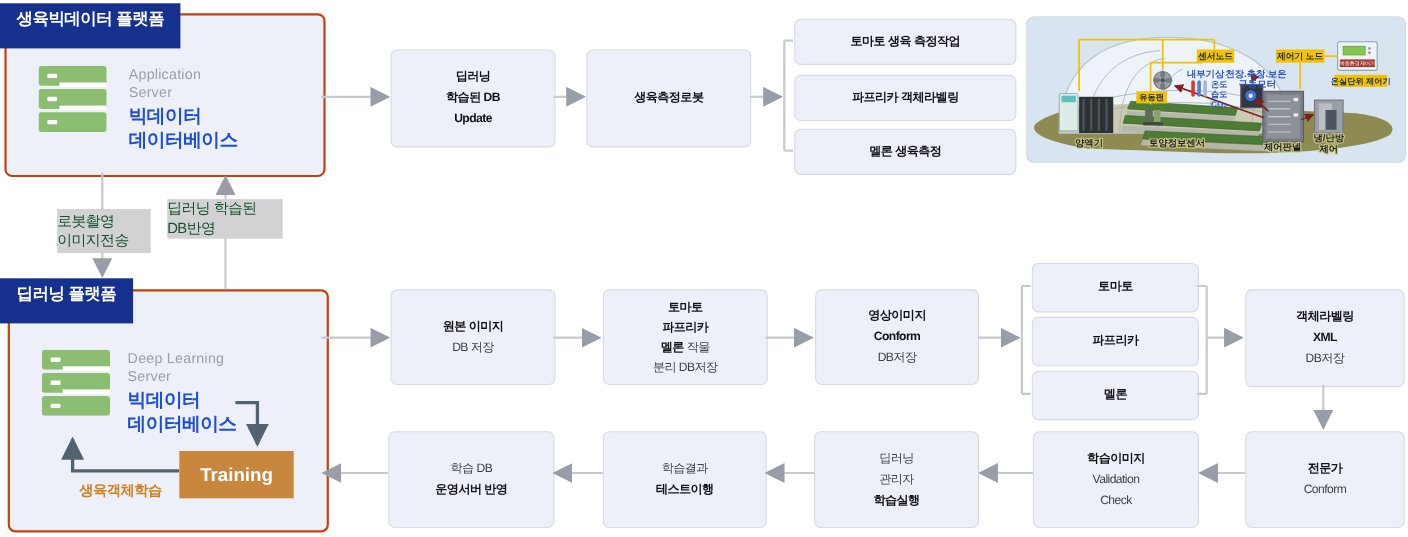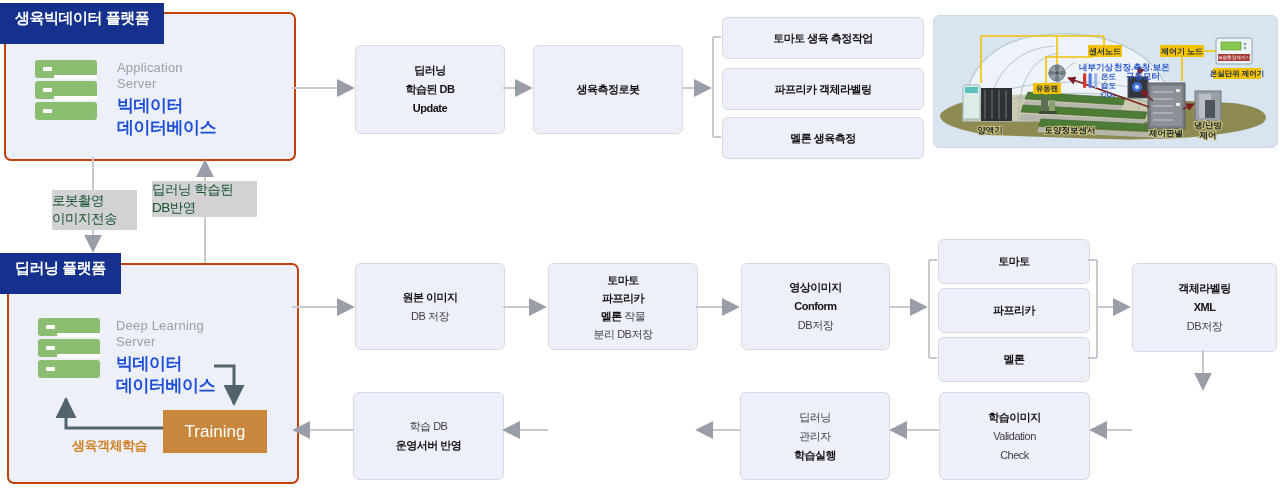--- a/index.html
+++ b/index.html
@@ -18,21 +18,21 @@
 
   .glabel{position:absolute;z-index:4;background:#d2d2d4;color:#14532d;font-size:13.5px;
           line-height:18px;display:flex;flex-direction:column;justify-content:center;
           align-items:flex-start;text-align:center;letter-spacing:-0.5px;}
 
   .srv-wrap{position:absolute;display:flex;align-items:flex-start;}
   .srv-text{margin-left:20px;}
   .srv-type{color:#9aa0ab;font-size:13px;line-height:16px;letter-spacing:0.2px;}
   .srv-name{color:#1d4ed8;font-size:17px;line-height:22px;font-weight:bold;margin-top:3px;letter-spacing:-0.5px;}
 
-  .training{position:absolute;z-index:4;background:#c8873c;color:#ffffff;font-weight:normal;
+  .training{position:absolute;z-index:4;background:#c8873c;color:#ffffff;font-weight:bold;
             font-size:17px;display:flex;align-items:center;justify-content:center;}
   .note{position:absolute;z-index:4;color:#d07f1f;font-weight:bold;font-size:13px;letter-spacing:-0.5px;}
 
   .gh{position:absolute;z-index:1;}
 </style>
 </head>
 <body>
 
 <div class="stage">
 
@@ -184,29 +184,37 @@
     </div>
   <div class="fbox" style="left:938px;top:337px;width:150px;height:43px">
       <div class="ln"><span class="b">멜론</span></div>
     </div>
   <div class="fbox" style="left:1132px;top:263px;width:143px;height:87px">
       <div class="ln"><span class="b">객체라벨링</span></div>
       <div class="ln"><span class="b">XML</span></div>
       <div class="ln"><span>DB저장</span></div>
     </div>
 
+  <div class="fbox" style="left:1132px;top:392px;width:143px;height:86px">
+      <div class="ln"><span class="b">전문가</span></div>
+      <div class="ln"><span>Conform</span></div>
+    </div>
   <div class="fbox" style="left:939px;top:392px;width:149px;height:86px">
       <div class="ln"><span class="b">학습이미지</span></div>
       <div class="ln"><span>Validation</span></div>
       <div class="ln"><span>Check</span></div>
     </div>
   <div class="fbox" style="left:740px;top:392px;width:148px;height:86px">
       <div class="ln"><span>딥러닝</span></div>
       <div class="ln"><span>관리자</span></div>
       <div class="ln"><span class="b">학습실행</span></div>
+    </div>
+  <div class="fbox" style="left:548px;top:392px;width:147px;height:86px">
+      <div class="ln"><span>학습결과</span></div>
+      <div class="ln"><span class="b">테스트이행</span></div>
     </div>
   <div class="fbox" style="left:353px;top:392px;width:149px;height:86px">
       <div class="ln"><span>학습 DB</span></div>
       <div class="ln"><span class="b">운영서버 반영</span></div>
     </div>
 
   <svg class="gh" style="left:933px;top:15px" width="345" height="133" viewBox="0 0 345 133">
     <defs>
       <marker id="rh" viewBox="0 0 10 10" refX="9" refY="5" markerWidth="6" markerHeight="6" orient="auto">
         <path d="M0,0 L10,5 L0,10 Z" fill="#7c2022"></path>

